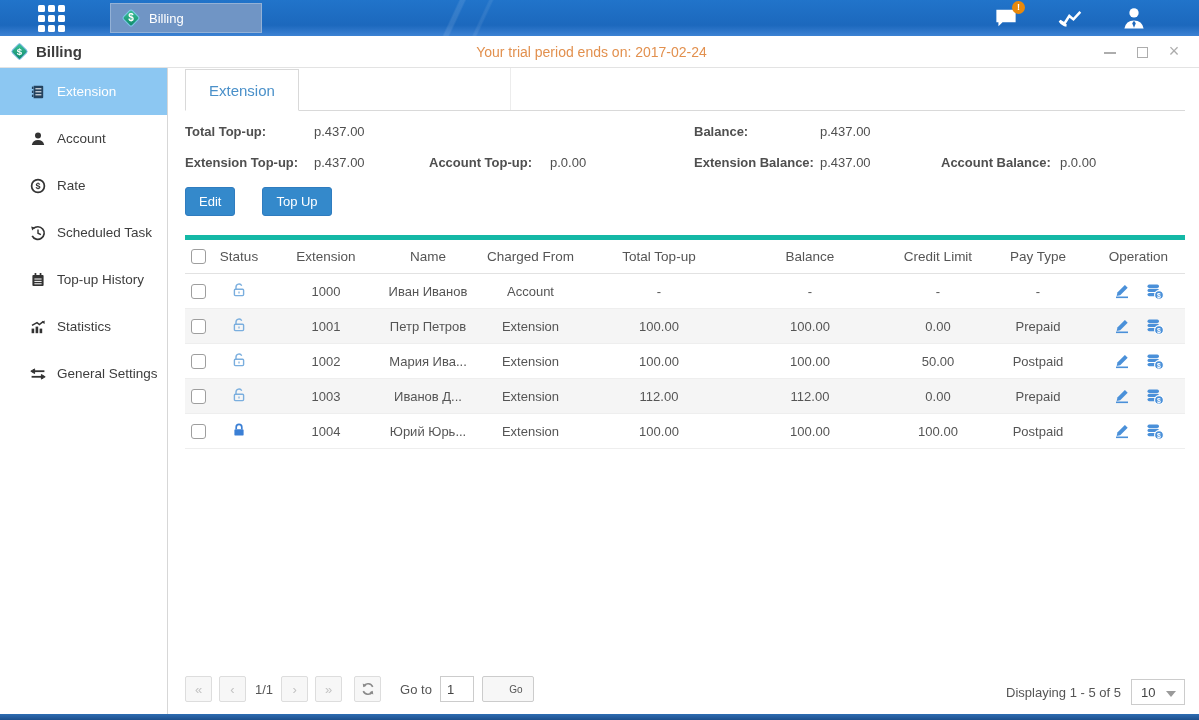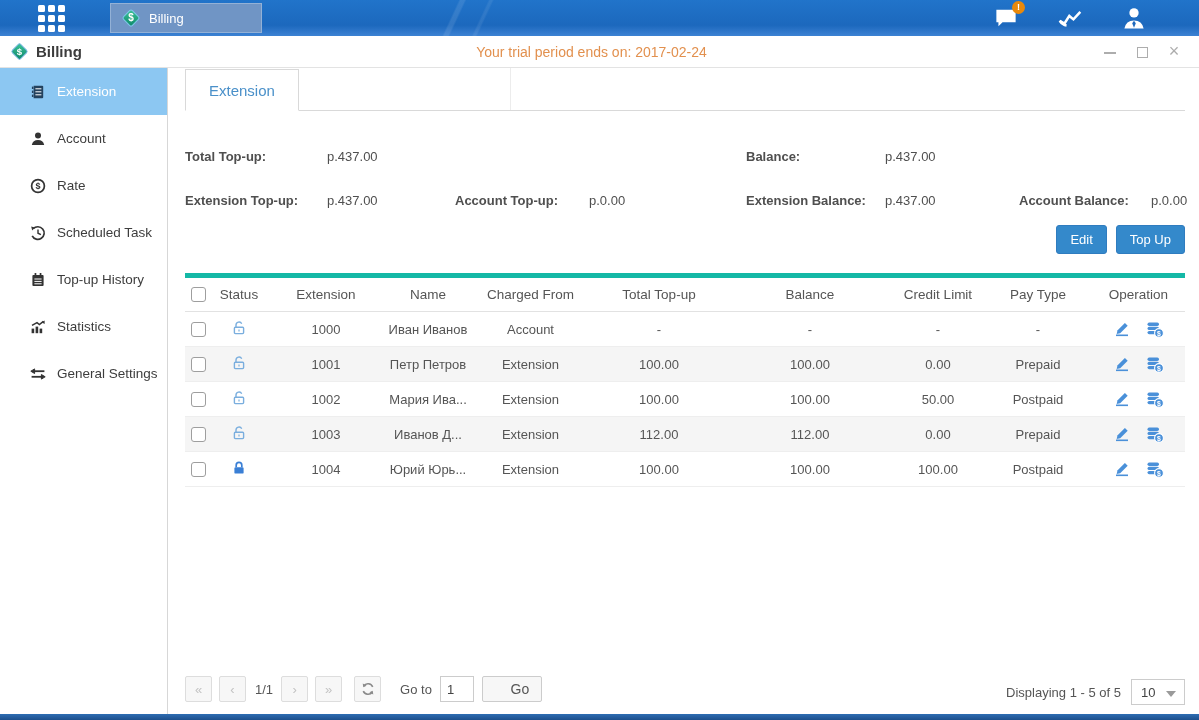--- a/index.html
+++ b/index.html
@@ -36,25 +36,25 @@
   .side-item.active svg { color:#24425e; }
 
   .main { flex:1; display:flex; flex-direction:column; padding:0 14px 0 17px; min-width:0; }
 
   
   .tab-strip { height:43px; border-bottom:1px solid #d9d9d9; display:flex; align-items:flex-end; flex-shrink:0; }
   .tab { height:42px; line-height:42px; padding:0 23px; background:#fff; border:1px solid #d9d9d9; border-bottom:1px solid #fff; margin-bottom:-1px; color:#4a90c9; font-size:15px; cursor:pointer; }
   .tab-ghost { width:212px; height:42px; border-right:1px solid #ececec; }
 
   
-  .summary { margin-top:30px; display:grid; grid-template-columns:129px 115px 121px 144px 126px 121px 119px 1fr; grid-auto-rows:31px; align-items:center; font-size:13px; color:#4f4f4f;gap:13px; }
+  .summary { margin-top:5px; display:grid; grid-template-columns:129px 115px 121px 144px 126px 121px 119px 1fr; grid-auto-rows:31px; align-items:center; font-size:13px; color:#4f4f4f; }
   .summary .lbl { font-weight:bold; }
 
   
-  .actions { margin-top:9px; display:flex; gap:9px;justify-content:flex-end; }
+  .actions { margin-top:9px; display:flex; gap:27px; }
   .btn-blue { background:#3489cb; border:1px solid #2f7cbf; color:#fff; font-size:13px; border-radius:3px; padding:6px 13px; cursor:pointer; font-family:"Liberation Sans", sans-serif; }
 
   
   .tbl { margin-top:19px; border-top:5px solid #14b8a6; font-size:13px; color:#555; }
   .tbl-header, .tbl-row { display:grid; grid-template-columns:26px 56px 118px 86px 119px 138px 164px 92px 108px minmax(0,1fr); align-items:center; }
   .tbl-header { height:34px; border-bottom:1px solid #e2e2e2; font-size:13.5px; color:#555; }
   .tbl-row { height:35px; border-bottom:1px solid #eeeeee; }
   .tbl-row.alt { background:#f5f5f5; }
   .cell { text-align:center; overflow:hidden; white-space:nowrap; text-overflow:ellipsis; }
   .cell input[type=checkbox] { appearance:none; -webkit-appearance:none; width:15px; height:15px; border:1px solid #9e9e9e; border-radius:3px; background:#fff; cursor:pointer; vertical-align:middle; }
@@ -63,21 +63,21 @@
   .c-op { display:flex; justify-content:center; gap:16px; align-items:center; }
   .op { cursor:pointer; display:inline-flex; }
 
   
   .pager { margin-top:auto; margin-bottom:9px; display:flex; align-items:center; font-size:13px; color:#555; flex-shrink:0; }
   .pg-btn { width:27px; height:26px; background:#f7f7f7; border:1px solid #ddd; border-radius:2px; color:#c3c3c3; font-size:13px; display:flex; align-items:center; justify-content:center; cursor:pointer; margin-right:7px; }
   .pg-ind { margin:0 8px 0 2px; color:#555; }
   .pg-refresh { margin-left:5px; }
   .goto-label { margin:0 8px 0 12px; }
   .goto-input { width:34px; height:26px; border:1px solid #ccc; font-size:13px; padding-left:6px; color:#444; font-family:"Liberation Sans", sans-serif; }
-  .go-btn { width:60px; height:26px; margin-left:8px; background:#f7f7f7; border:1px solid #ccc; border-radius:2px; font-size:14px; color:#555; cursor:pointer; font-family:"Liberation Sans", sans-serif;padding-left:16px; }
+  .go-btn { width:52px; height:26px; margin-left:8px; background:#f7f7f7; border:1px solid #ccc; border-radius:2px; font-size:10px; color:#555; cursor:pointer; font-family:"Liberation Sans", sans-serif;padding-left:16px; }
   .pg-right { margin-left:auto; display:flex; align-items:center; gap:10px;margin-top:6px; }
   .pagesize { width:54px; height:26px; border:1px solid #ccc; display:flex; align-items:center; padding-left:9px; position:relative; cursor:pointer; color:#444; background:#fff; }
   .pagesize::after { content:""; position:absolute; right:8px; top:11px; border-left:5px solid transparent; border-right:5px solid transparent; border-top:6px solid #9a9a9a; }
 
   .bottom-strip { height:6px; background:linear-gradient(180deg,#2e6db3,#1d4f8c); }
 </style>
 </head>
 <body>
 
 <div class="screen">

